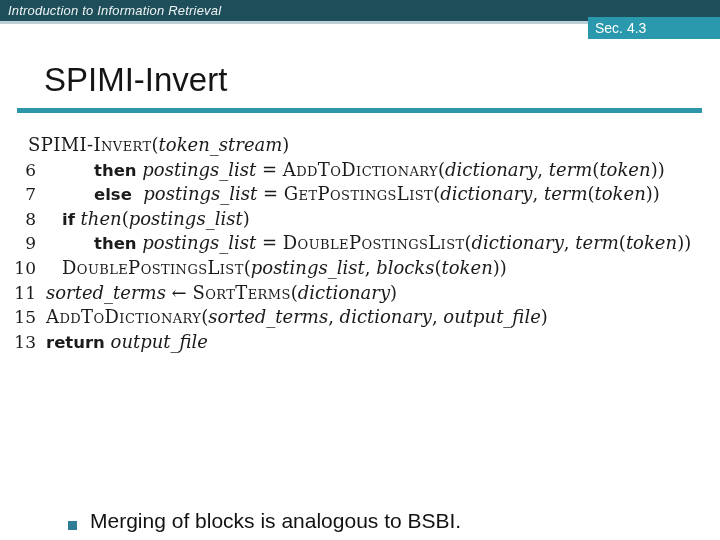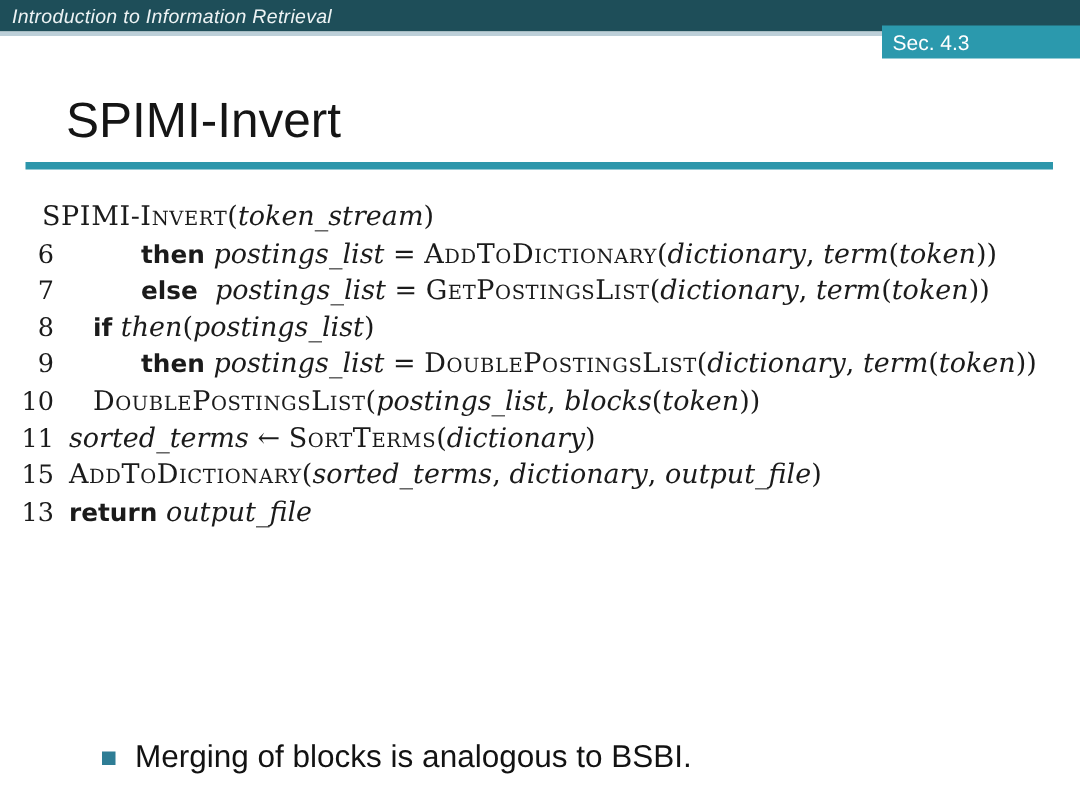--- a/index.html
+++ b/index.html
@@ -47,21 +47,21 @@
   .hdr .ln { width:0; }
   .hdr .cnt { padding-left:14px;margin-top:29px; }
   .ind1 { padding-left:10px; }
   .ind2 { padding-left:26px; }
   .ind3 { padding-left:58px; }
   .var { font-style:italic; }
   .fn  { font-variant:small-caps; letter-spacing:0.4px; }
   .kw  { font-family:"DejaVu Sans", sans-serif; font-weight:bold; font-size:16.5px; }
   
   .bullet-item {
-    position:absolute; left:68px; top:493px; display:flex; align-items:flex-start;
+    position:absolute; left:68px; top:509px; display:flex; align-items:center;
     font-size:21px; color:#121212;
   }
   .bullet-square {
     width:9px; height:9px; flex:none;
     background:var(--c-bullet, #2e7d95);
     margin:8px 13px 0 0;
   }
 </style>
 </head>
 <body>

